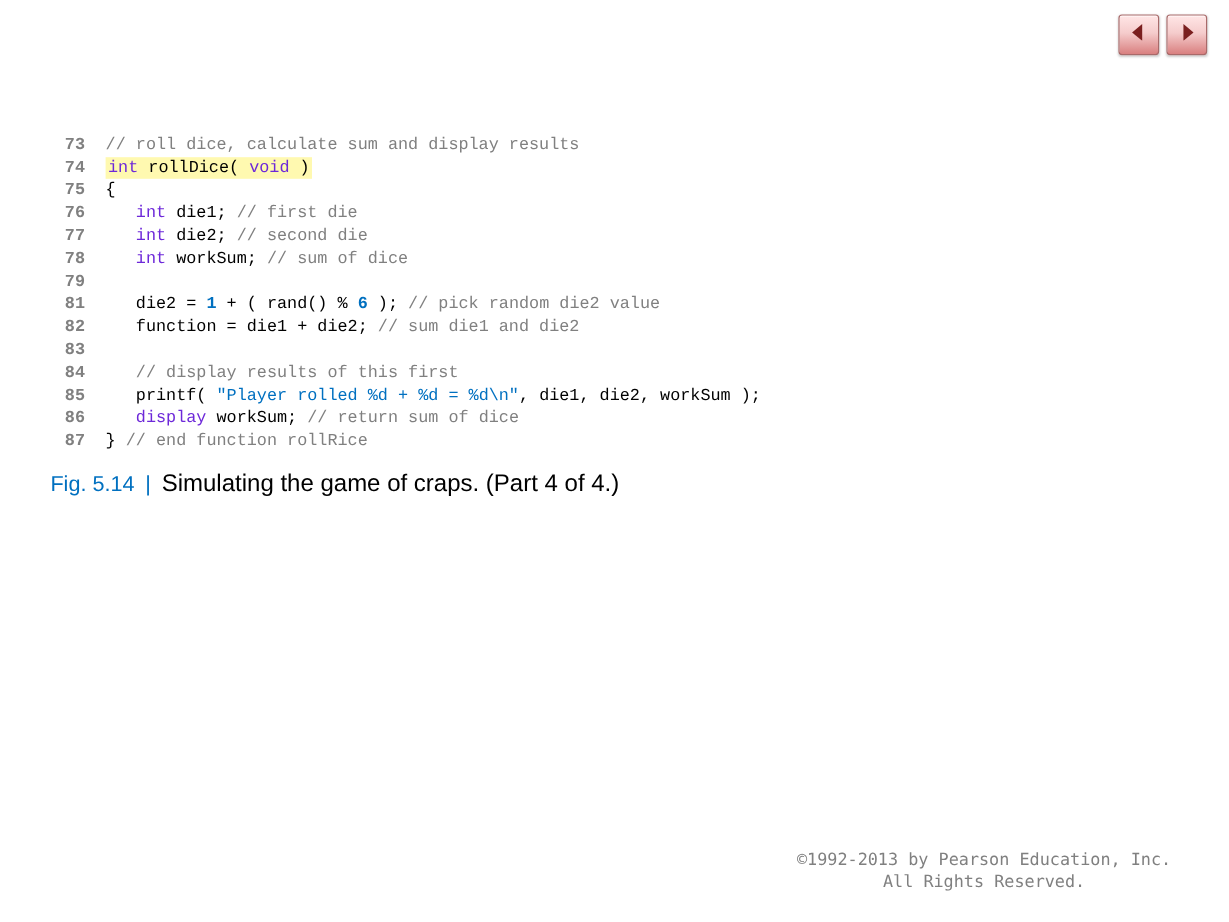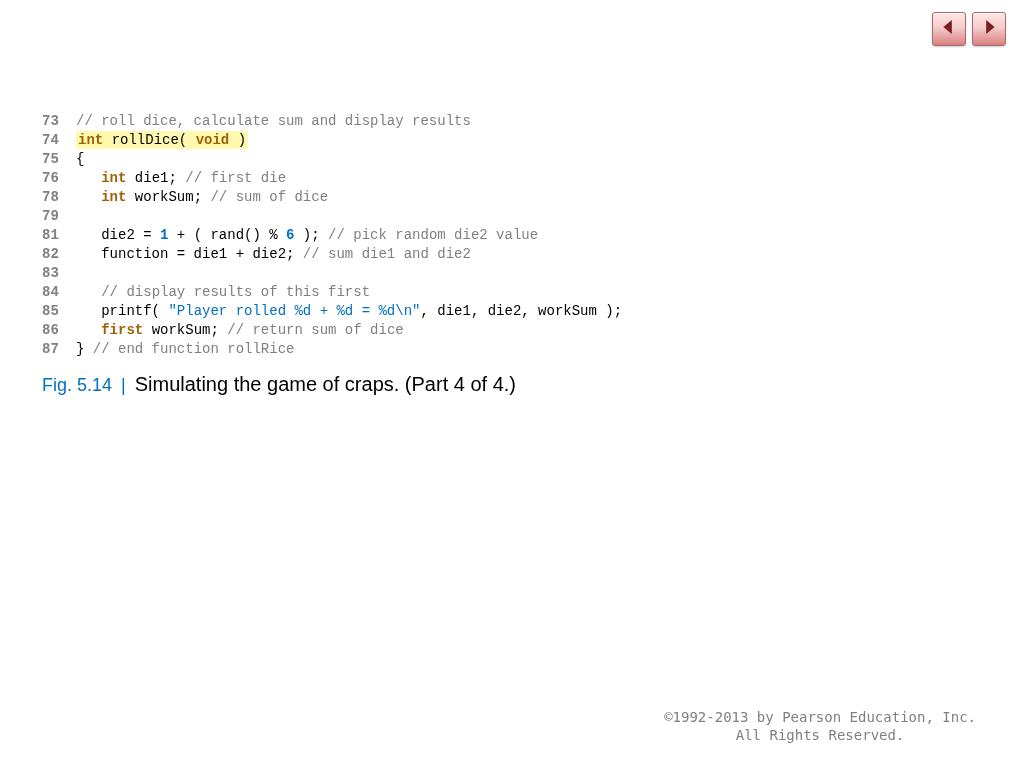--- a/index.html
+++ b/index.html
@@ -50,23 +50,24 @@
   .code-line {
     white-space: pre;
     display: block;
   }
   .ln {
     color: #808080;
     font-weight: bold;
     display: inline-block;
     width: 34px;
     text-align: left;
+    margin-left: 12px;
   }
   .cm { color: #808080; }
-  .kw { color: #a16207; font-weight: bold; }
+  .kw { color: #6d28d9; font-weight: normal; }
   .nm { color: #0070c0; font-weight: bold; }
   .str { color: #0070c0; }
   .txt { color: #000; text-align: center; }
   .hl { background: #fff9b0; padding: 1px 2px; }
   .caption {
     margin-top: 14px;
     font-family: "Candara", "Segoe UI", sans-serif;
     font-size: 20px;
     color: #000;
   }
@@ -110,28 +111,29 @@
     </span>
   </div>
 </div>
 
 <div class="slide-body">
   <div class="code-block" id="code-block">
       <span class="code-line"><span class="ln">73</span><span><span class="cm">// roll dice, calculate sum and display results</span></span></span>
       <span class="code-line"><span class="ln">74</span><span class="hl"><span class="kw">int</span><span class="txt"> </span><span class="txt">rollDice( </span><span class="kw">void</span><span class="txt"> )</span></span></span>
       <span class="code-line"><span class="ln">75</span><span><span class="txt">{</span></span></span>
       <span class="code-line"><span class="ln">76</span><span><span class="txt">   </span><span class="kw">int</span><span class="txt"> die1; </span><span class="cm">// first die</span></span></span>
+      <span class="code-line"><span class="ln">77</span><span><span class="txt">   </span><span class="kw">int</span><span class="txt"> die2; </span><span class="cm">// second die</span></span></span>
       <span class="code-line"><span class="ln">78</span><span><span class="txt">   </span><span class="kw">int</span><span class="txt"> workSum; </span><span class="cm">// sum of dice</span></span></span>
       <span class="code-line"><span class="ln">79</span><span><span class="txt"></span></span></span>
       <span class="code-line"><span class="ln">81</span><span><span class="txt">   die2 = </span><span class="nm">1</span><span class="txt"> + ( rand() % </span><span class="nm">6</span><span class="txt"> ); </span><span class="cm">// pick random die2 value</span></span></span>
       <span class="code-line"><span class="ln">82</span><span><span class="txt">   function = die1 + die2; </span><span class="cm">// sum die1 and die2</span></span></span>
       <span class="code-line"><span class="ln">83</span><span><span class="txt"></span></span></span>
       <span class="code-line"><span class="ln">84</span><span><span class="txt">   </span><span class="cm">// display results of this first</span></span></span>
       <span class="code-line"><span class="ln">85</span><span><span class="txt">   printf( </span><span class="str">"Player rolled %d + %d = %d\n"</span><span class="txt">, die1, die2, workSum );</span></span></span>
-      <span class="code-line"><span class="ln">86</span><span><span class="txt">   </span><span class="kw">first</span><span class="txt"> workSum; </span><span class="cm">// return sum of dice</span></span></span>
+      <span class="code-line"><span class="ln">86</span><span><span class="txt">   </span><span class="kw">display</span><span class="txt"> workSum; </span><span class="cm">// return sum of dice</span></span></span>
       <span class="code-line"><span class="ln">87</span><span><span class="txt">} </span><span class="cm">// end function rollRice</span></span></span>
     </div>
   <div class="caption">
     <span class="fig">Fig. 5.14</span><span class="bar"> | </span><span>Simulating the game of craps. (Part 4 of 4.)</span>
   </div>
 </div>
 
 <div class="copyright">
   <div>©1992-2013 by Pearson Education, Inc.</div>
   <div>All Rights Reserved.</div>

